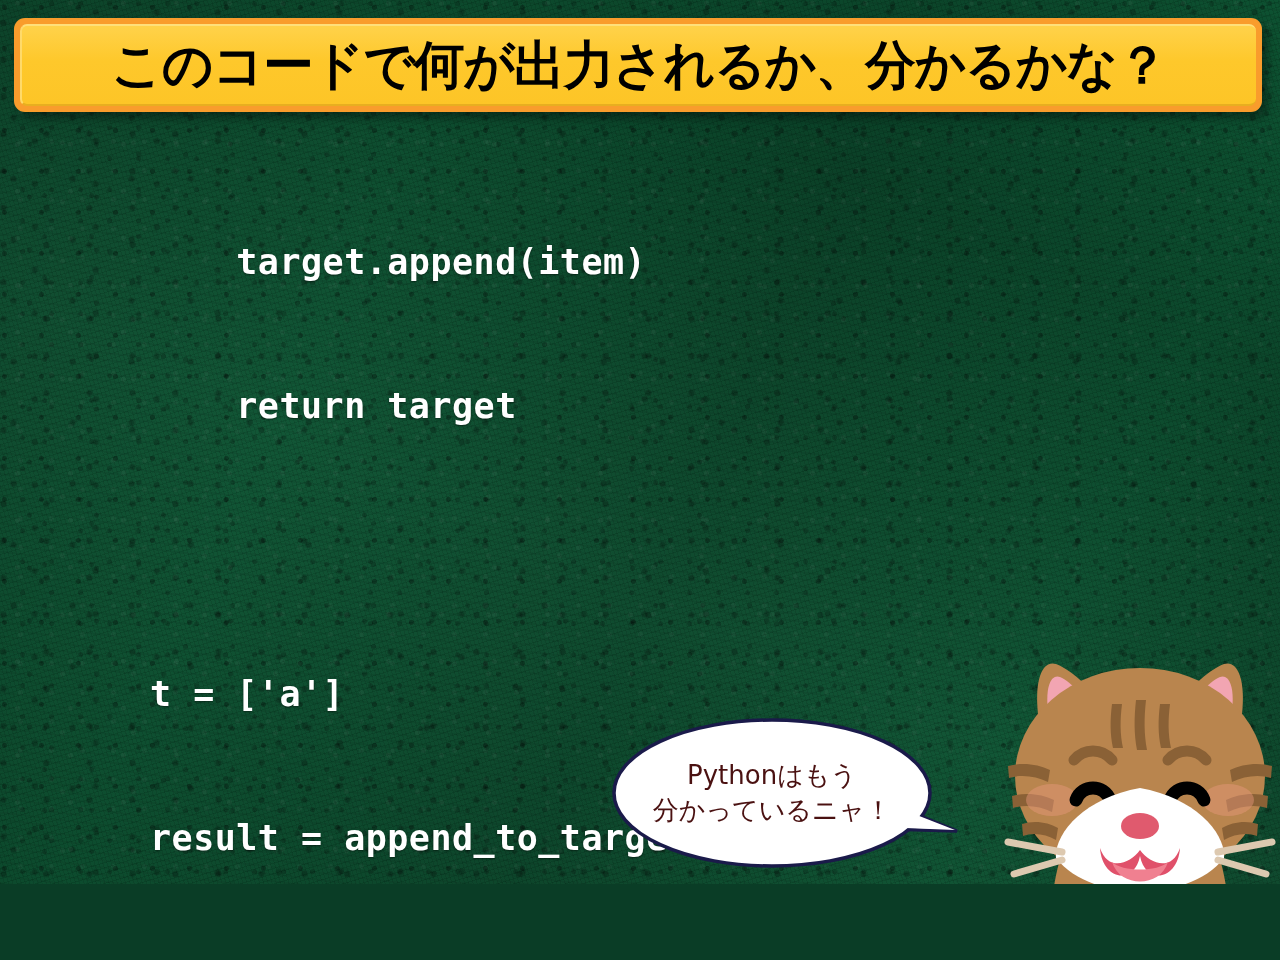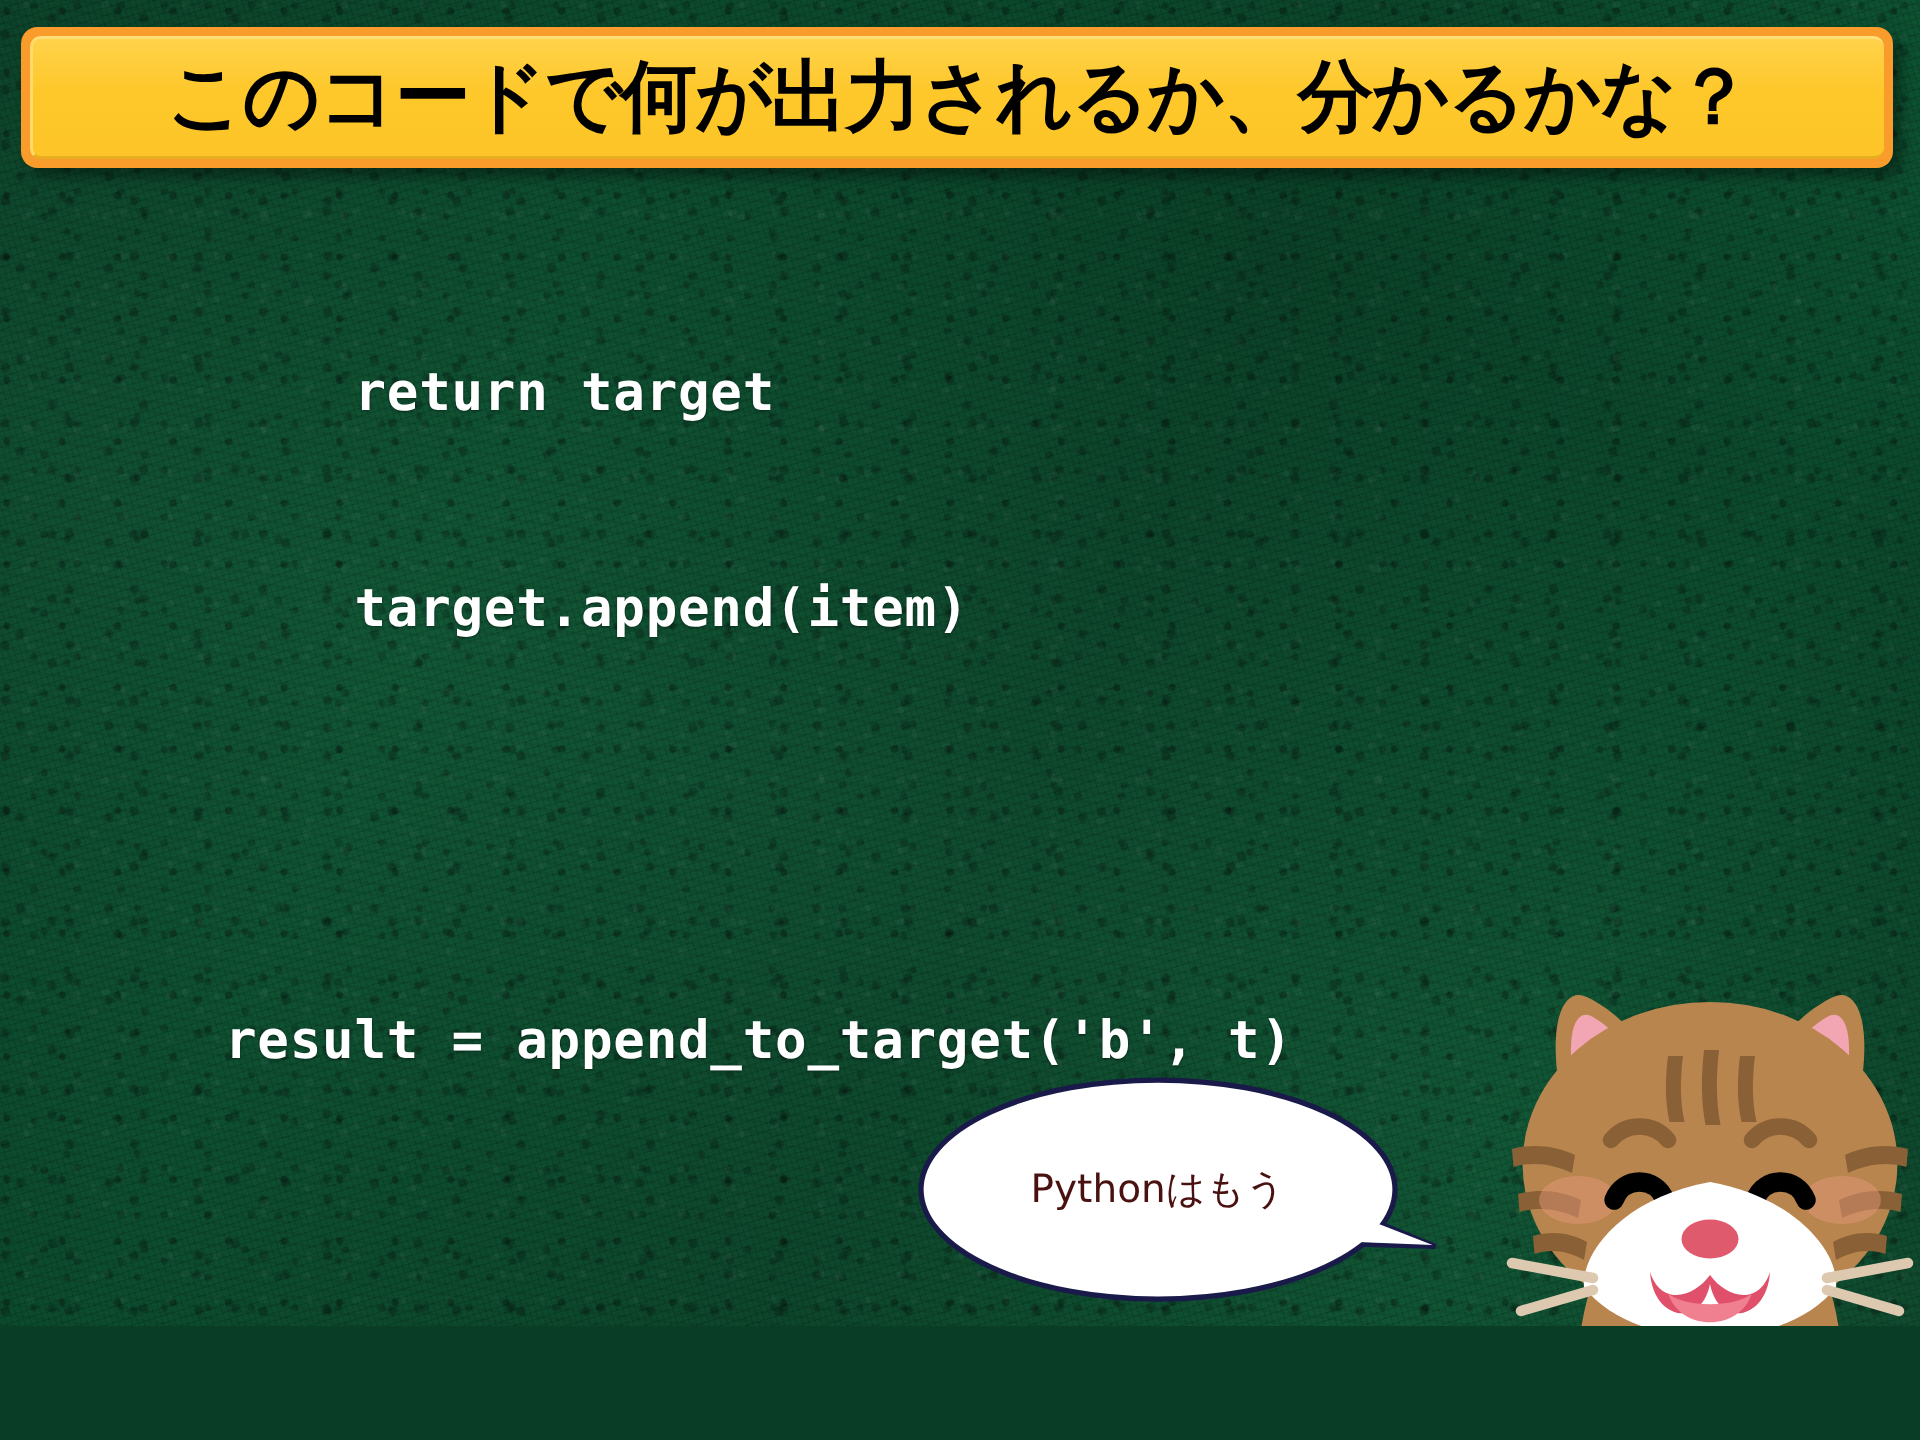--- a/index.html
+++ b/index.html
@@ -149,39 +149,41 @@
 
   <div id="board-texture"></div>
 
   <div id="title-banner">
     <div id="title-inner">
       <div id="title-text">このコードで何が出力されるか、分かるかな？</div>
     </div>
   </div>
 
   <div id="code-block">
+    <span class="code-line">    target.append(item)</span>
     <span class="code-line">    return target</span>
-    <span class="code-line">    target.append(item)</span>
     <span class="code-line blank"></span>
+    <span class="code-line">t = ['a']</span>
     <span class="code-line">result = append_to_target('b', t)</span>
     
     
     
     
     
   </div>
 
   <div id="speech-bubble">
     <svg width="360" height="160" viewBox="0 0 360 160">
       <path d="M 245 72 L 345 113 L 243 110 Z" fill="#ffffff" stroke="#1a1a4a" stroke-width="3.5"></path>
       <ellipse cx="160" cy="75" rx="158" ry="73" fill="#ffffff" stroke="#1a1a4a" stroke-width="3.5"></ellipse>
       <path d="M 246 74 L 343 112 L 244 108 Z" fill="#ffffff"></path>
     </svg>
     <div id="bubble-text">
       <span>Pythonはもう</span>
+      <span>分かっているニャ！</span>
     </div>
   </div>
 
   <div id="cat">
     <svg width="280" height="312" viewBox="0 0 280 312">
       <defs>
         <clipPath id="clipBody">
             <rect x="0" y="0" width="280" height="312"></rect>
           </clipPath>
       </defs>

